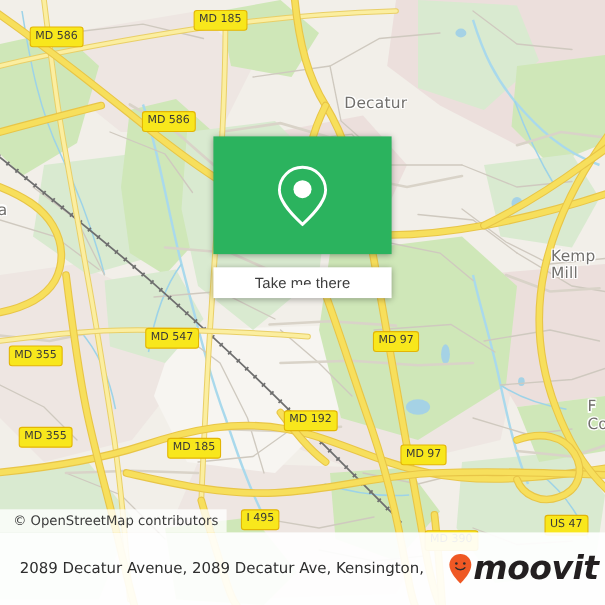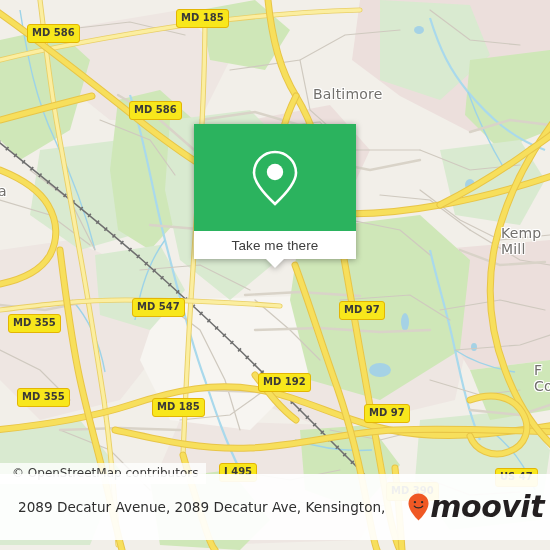--- a/index.html
+++ b/index.html
@@ -38,21 +38,21 @@
   .place-label.two-line{line-height:16px;}
 
   
   .shield{
     position:absolute;
     background:#f8e71c;
     border:1.5px solid #e3b505;
     border-radius:3px;
     color:#3a3a38;
     font-family:"DejaVu Sans",sans-serif;
-    font-weight:bold;
+    font-weight:normal;
     font-size:10px;
     line-height:1;
     padding:3px 4px 4px 4px;
     white-space:nowrap;
     box-sizing:border-box;
   }
 
   
   #popup{
     position:absolute;
@@ -67,20 +67,21 @@
   }
   #popup .cta{
     background:#fff;
     height:28px;
     display:flex;align-items:center;justify-content:center;
     color:#3d3d3d;
     font-family:"Liberation Sans",sans-serif;
     font-size:13.5px;
     letter-spacing:.1px;
     cursor:pointer;
+    margin-top:12px;
   }
   #popup .tail{
     position:absolute;
     left:50%;margin-left:-9px;
     top:135px;
     width:0;height:0;
     border-left:9px solid transparent;
     border-right:9px solid transparent;
     border-top:9px solid #fff;
   }
@@ -92,21 +93,21 @@
     background:rgba(255,255,255,.78);
     color:#3b3b3b;
     font-family:"DejaVu Sans",sans-serif;
     font-size:12px;
     line-height:14px;
     white-space:nowrap;
   }
 
   
   #footer{
-    position:absolute;left:0;bottom:10px;
+    position:absolute;left:0;bottom:0;
     width:550px;height:66px;
     background:rgba(255,255,255,.92);
     display:flex;align-items:center;
     box-sizing:border-box;
     padding:0 6px 0 18px;
   }
   #footer .addr{
     color:#2e2e2e;
     font-family:"DejaVu Sans",sans-serif;
     font-size:13.6px;
@@ -310,21 +311,21 @@
         <path class="mtrunkc" d="M0 120 C30 112 60 104 92 96"></path>
 
         <path class="mtrunk" d="M296 96 C285 118 278 140 282 160"></path>
         <path class="mtrunkc" d="M296 96 C285 118 278 140 282 160"></path>
 
         <path class="mtrunk" d="M440 205 C470 190 500 172 530 150 C543 141 550 136 555 132"></path>
         <path class="mtrunkc" d="M440 205 C470 190 500 172 530 150 C543 141 550 136 555 132"></path>
       </g>
     </svg>
 
-    <div class="place-label" style="left:313px;top:86px;">Baltimore</div>
+    <div class="place-label" style="left:313px;top:86px;">Decatur</div>
 
     <div class="place-label two-line" style="left:501px;top:225px;">Kemp<br>Mill</div>
 
     <div class="place-label two-line" style="left:534px;top:362px;">F<br>Co</div>
 
     <div class="place-label" style="left:-2px;top:183px;">a</div>
 
     <div class="shield" style="left:27px;top:24px;">MD 586</div>
     <div class="shield" style="left:176px;top:9px;">MD 185</div>
     <div class="shield" style="left:129px;top:101px;">MD 586</div>

